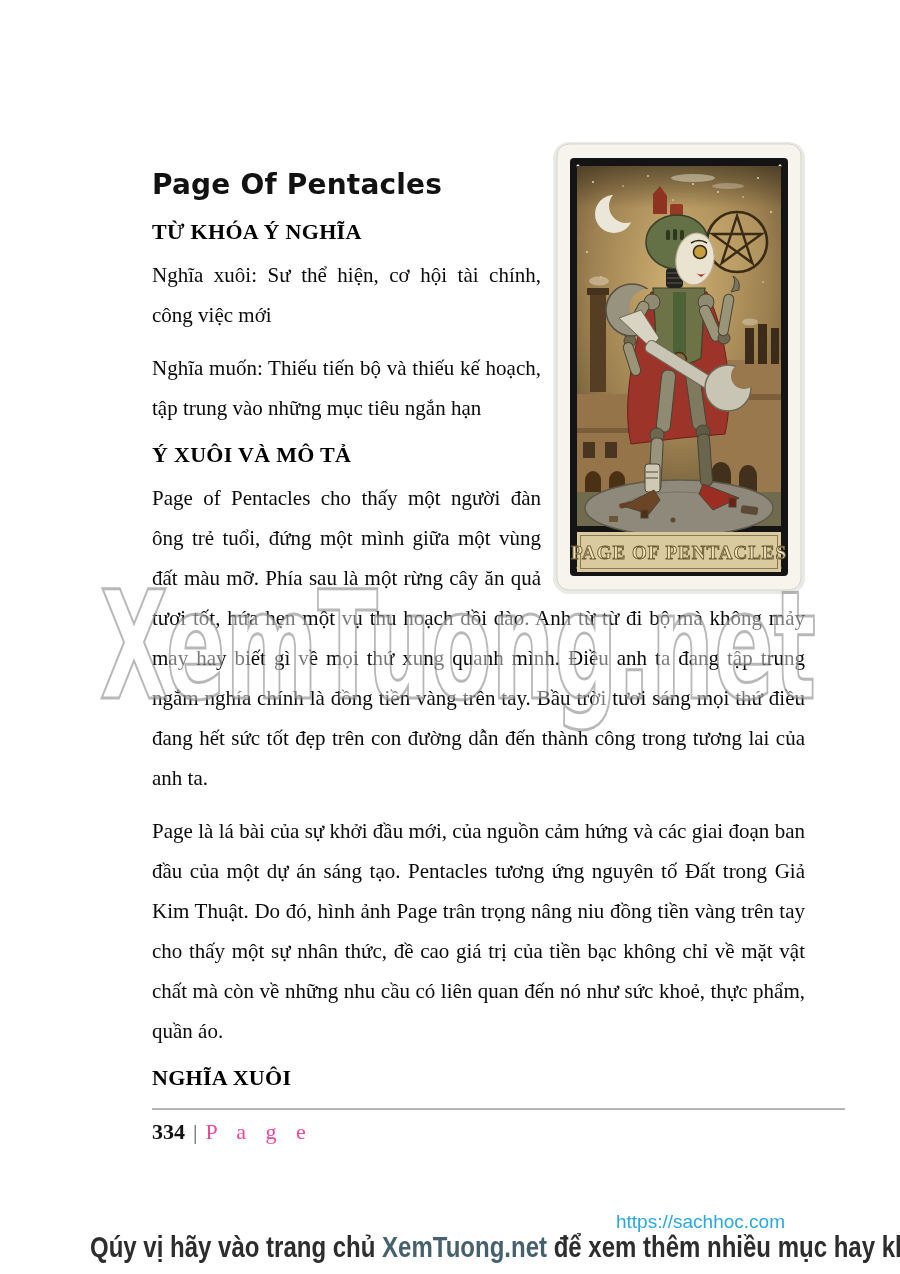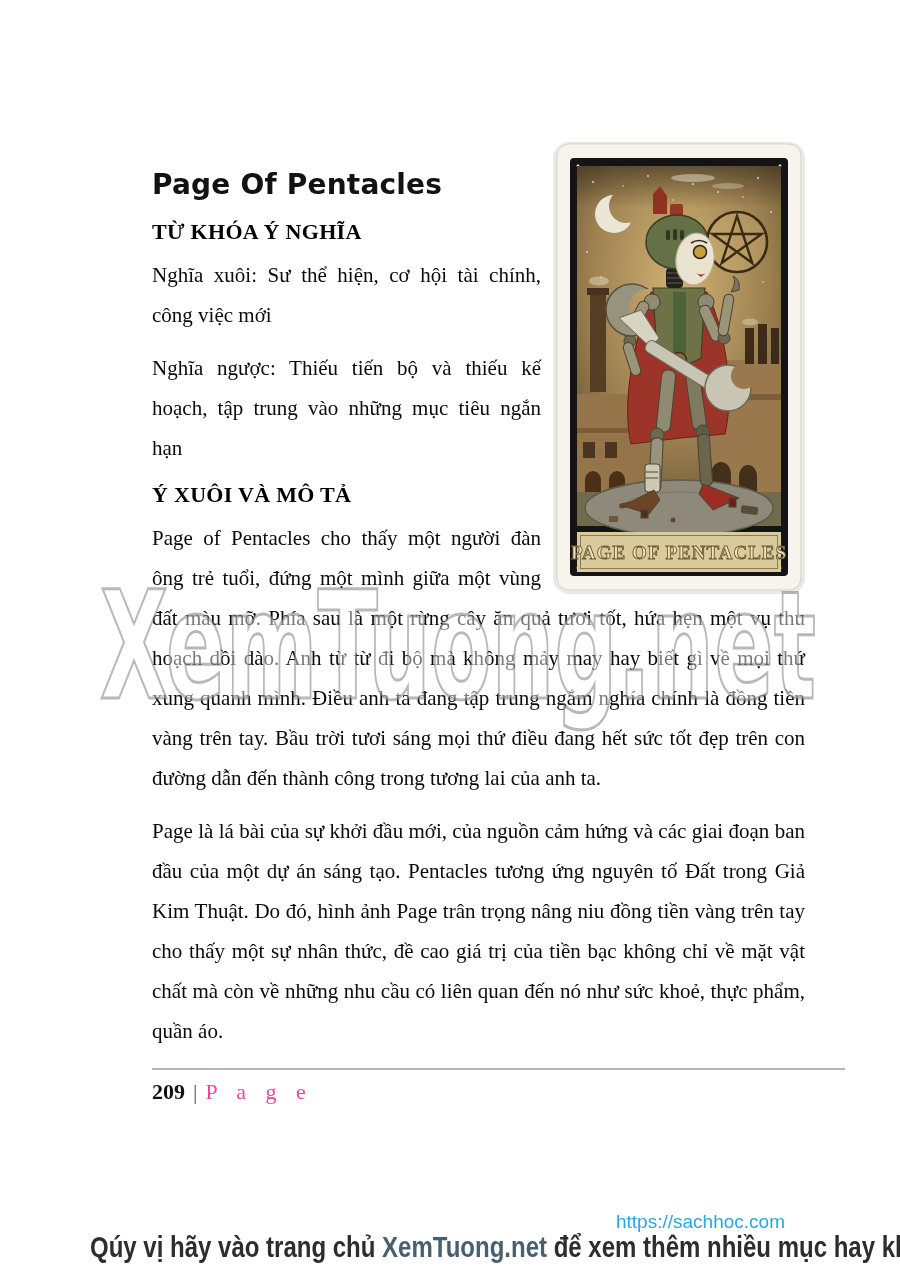--- a/index.html
+++ b/index.html
@@ -227,34 +227,35 @@
       </g>
     </svg>
   </figure>
 
   <h1 class="doc-title">Page Of Pentacles</h1>
 
   <h2 class="sec" style="margin-top:0;">TỪ KHÓA Ý NGHĨA</h2>
 
   <p class="body">Nghĩa xuôi: Sư thể hiện, cơ hội tài chính, công việc mới</p>
 
-  <p class="body">Nghĩa ngược: Thiếu tiến bộ và thiếu kế hoạch, tập trung vào những mục tiêu ngắn hạn</p>
+  <p class="body">Nghĩa muốn: Thiếu tiến bộ và thiếu kế hoạch, tập trung vào những mục tiêu ngắn hạn</p>
 
   <h2 class="sec">Ý XUÔI VÀ MÔ TẢ</h2>
 
   <p class="body">Page of Pentacles cho thấy một người đàn ông trẻ tuổi, đứng một mình giữa một vùng đất màu mỡ. Phía sau là một rừng cây ăn quả tươi tốt, hứa hẹn một vụ thu hoạch dồi dào. Anh từ từ đi bộ mà không mảy may hay biết gì về mọi thứ xung quanh mình. Điều anh ta đang tập trung ngắm nghía chính là đồng tiền vàng trên tay. Bầu trời tươi sáng mọi thứ điều đang hết sức tốt đẹp trên con đường dẫn đến thành công trong tương lai của anh ta.</p>
 
   <p class="body">Page là lá bài của sự khởi đầu mới, của nguồn cảm hứng và các giai đoạn ban đầu của một dự án sáng tạo. Pentacles tương ứng nguyên tố Đất trong Giả Kim Thuật. Do đó, hình ảnh Page trân trọng nâng niu đồng tiền vàng trên tay cho thấy một sự nhân thức, đề cao giá trị của tiền bạc không chỉ về mặt vật chất mà còn về những nhu cầu có liên quan đến nó như sức khoẻ, thực phẩm, quần áo.</p>
 
+  <h2 class="sec">NGHĨA XUÔI</h2>
 
 
   <hr class="footer-rule">
 
   <div class="page-footer">
-    <span class="num">209</span><span class="sep">|</span><span class="pg">P a g e</span>
+    <span class="num">334</span><span class="sep">|</span><span class="pg">P a g e</span>
   </div>
 
 </div>
 
 <div class="watermark">
   <svg width="726" height="170" viewBox="0 0 726 170">
     <text x="2" y="122" font-family="DejaVu Sans, sans-serif" font-weight="bold" font-size="150" textLength="716" lengthAdjust="spacingAndGlyphs" fill="rgba(255,255,255,0.45)" stroke="rgba(125,125,125,0.55)" stroke-width="3">XemTuong.net</text>
   </svg>
 </div>
 

